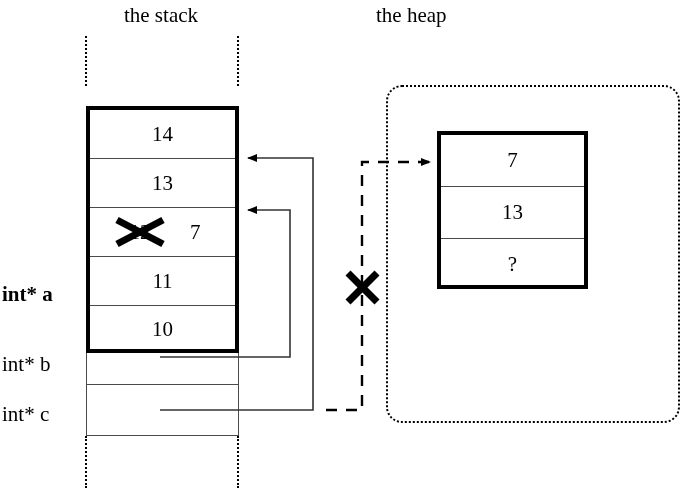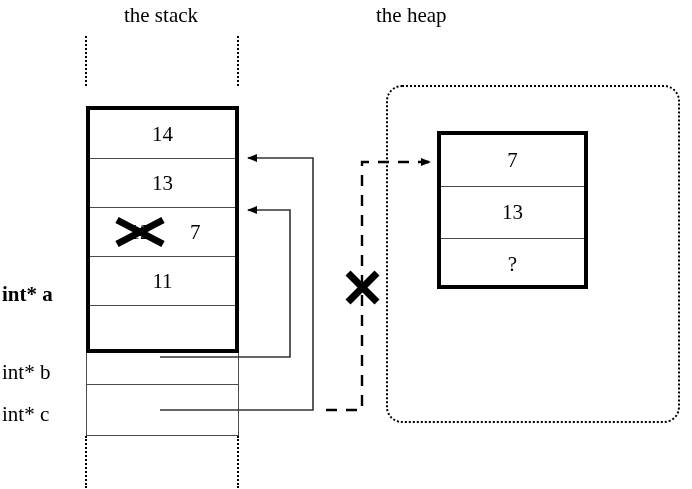--- a/index.html
+++ b/index.html
@@ -174,24 +174,27 @@
       </span>
       <span class="new-val">7</span>
     </div>
     <div class="cell-div" style="top:146px;"></div>
 
     <div class="cell" style="top:147px; height:48px;text-align:center;">
       <span class="cell-val">11</span>
     </div>
     <div class="cell-div" style="top:195px;"></div>
 
+    <div class="cell" style="top:196px; height:47px;">
+      <span class="cell-val">10</span>
+    </div>
   </div>
 
   <div class="var-label" style="left:2px; top:284px;font-weight:bold;">int* a</div>
-  <div class="var-label" style="left:2px; top:354px;margin-top:8px;">int* b</div>
+  <div class="var-label" style="left:2px; top:354px;">int* b</div>
   <div class="var-label" style="left:2px; top:404px;">int* c</div>
 
   <div id="heap-region"></div>
 
   <div class="thick-box" id="heap-block" style="left:437px; top:131px; width:151px; height:158px;">
     <div class="cell" style="top:0px; height:51px;">
       <span class="cell-val">7</span>
     </div>
     <div class="cell-div" style="top:51px;"></div>
 

